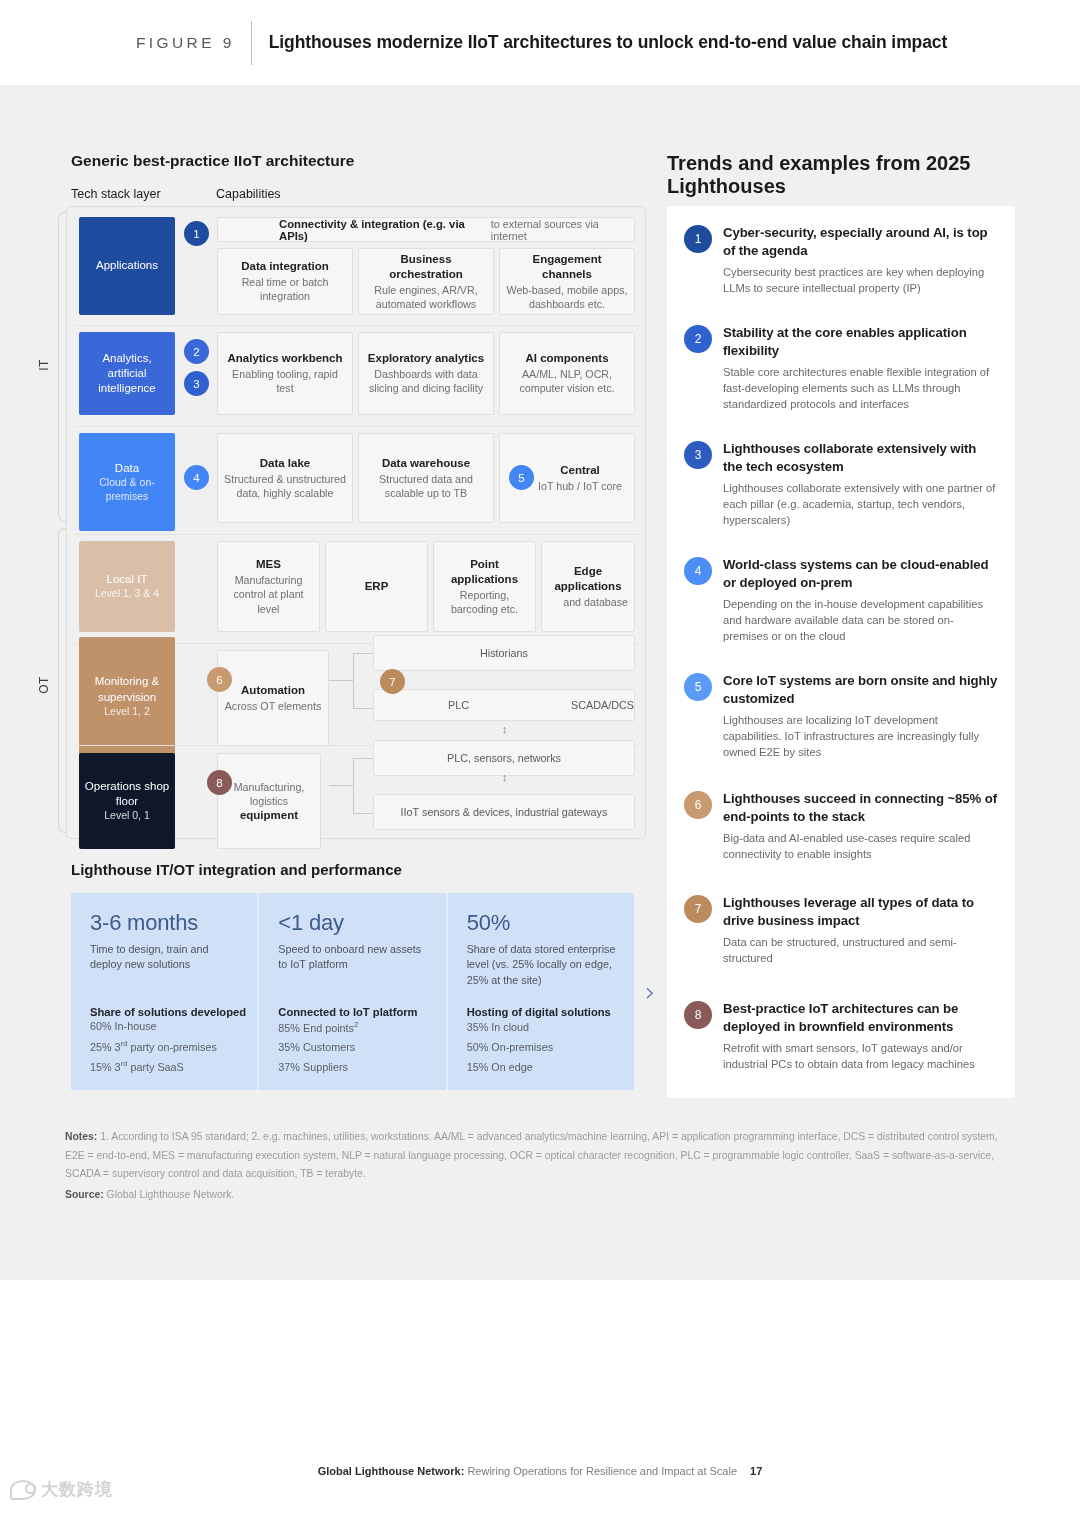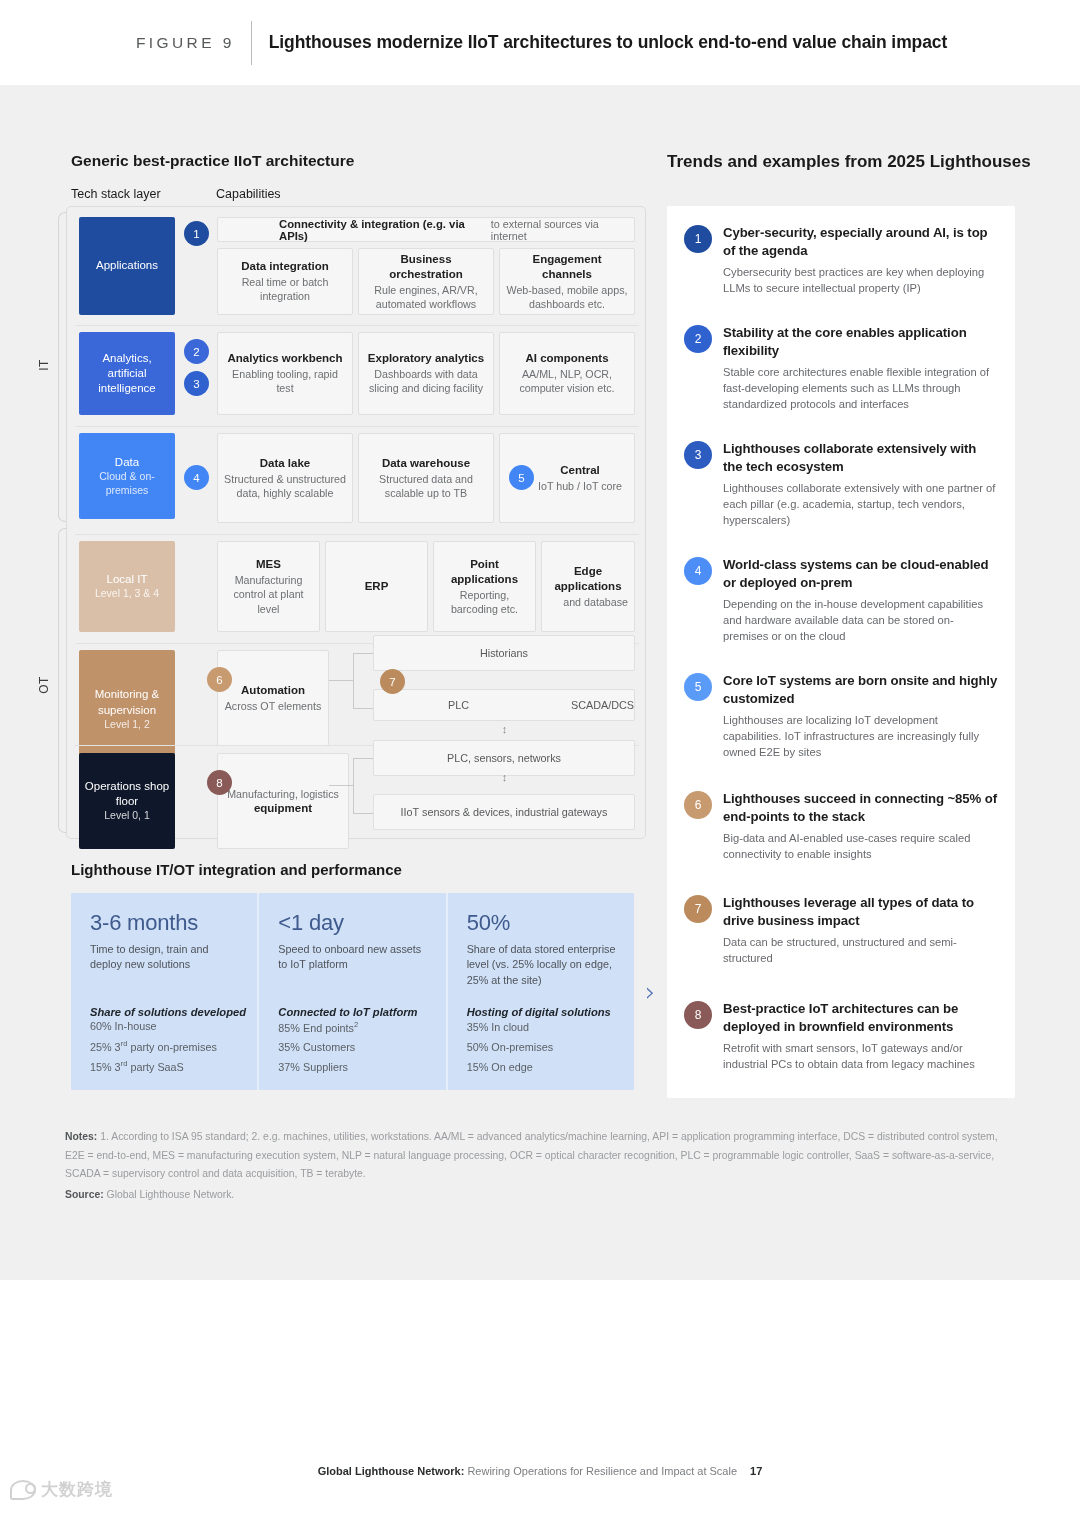--- a/index.html
+++ b/index.html
@@ -45,21 +45,21 @@
     background: #f0f0f0;
   }
 
   
   .h-left {
     position: absolute; left: 71px; top: 152px;
     font-size: 15.5px; font-weight: bold; color: #1a1a1a;
   }
   .h-right {
     position: absolute; left: 667px; top: 152px;
-    font-size: 17px; font-weight: bold; color: #1a1a1a;
+    font-size: 20px; font-weight: bold; color: #1a1a1a;
   }
   .sub-tech {
     position: absolute; left: 71px; top: 187px;
     font-size: 12.5px; color: #1a1a1a;
   }
   .sub-cap {
     position: absolute; left: 216px; top: 187px;
     font-size: 12.5px; color: #1a1a1a;
   }
 
@@ -185,21 +185,21 @@
     position: relative;
   }
   .perf-col + .perf-col { border-left: 2px solid #e6eefb; }
   .perf-big {
     font-size: 22px; color: #3f5a8c; font-weight: 400;
     letter-spacing: -0.2px; margin-bottom: 6px;
   }
   .perf-desc { font-size: 10.8px; color: #4f5359; line-height: 1.42; }
   .perf-sub {
     position: absolute; left: 19px; bottom: 72px;
-    font-size: 11.2px; font-weight: bold; color: #20252b; font-style: italic;
+    font-size: 11.2px; font-weight: bold; color: #20252b;
   }
   .perf-list {
     position: absolute; left: 19px; bottom: 12px;
     font-size: 10.8px; color: #5b5f64; line-height: 1.85;
   }
   .perf-list sup { font-size: 7.6px; }
 
   .chevron {
     position: absolute;
     left: 645px; top: 977px;
@@ -336,21 +336,21 @@
   <div class="cap" style="left:291px;top:125px;width:136px;height:83px;">
     <span class="t">Exploratory analytics</span>
     <span class="d">Dashboards with data slicing and dicing facility</span>
   </div>
   <div class="cap" style="left:432px;top:125px;width:136px;height:83px;">
     <span class="t">AI components</span>
     <span class="d">AA/ML, NLP, OCR, computer vision etc.</span>
   </div>
   <div class="row-sep" style="top:219px;"></div>
 
-  <div class="layer-box" style="top:226px;height:86px;background:#4285f4;">
+  <div class="layer-box" style="top:226px;height:98px;background:#4285f4;">
     <span class="lname">Data</span>
     <span class="lsub">Cloud &amp; on-premises</span>
   </div>
   <div class="badge" style="left:117px;top:258px;background:#4285f4;">4</div>
   <div class="cap" style="left:150px;top:226px;width:136px;height:90px;">
     <span class="t">Data lake</span>
     <span class="d">Structured &amp; unstructured data, highly scalable</span>
   </div>
   <div class="cap" style="left:291px;top:226px;width:136px;height:90px;">
     <span class="t">Data warehouse</span>
@@ -377,21 +377,21 @@
   <div class="cap" style="left:366px;top:334px;width:103px;height:91px;">
     <span class="t">Point applications</span>
     <span class="d">Reporting, barcoding etc.</span>
   </div>
   <div class="cap" style="left:474px;top:334px;width:94px;height:91px;align-items:flex-end;">
     <span class="t">Edge applications</span>
     <span class="d">and database</span>
   </div>
   <div class="row-sep" style="top:436px;"></div>
 
-  <div class="layer-box" style="top:443px;height:119px;background:#c0926a;">
+  <div class="layer-box" style="top:430px;height:119px;background:#c0926a;">
     <span class="lname">Monitoring &amp; supervision</span>
     <span class="lsub">Level 1, 2</span>
   </div>
   <div class="badge" style="left:140px;top:460px;background:#c79a6f;">6</div>
   <div class="cap" style="left:150px;top:443px;width:112px;height:96px;">
     <span class="t">Automation</span>
     <span class="d">Across OT elements</span>
   </div>
 
   <div class="ln ln-h" style="left:262px;top:473px;width:24px;"></div>
@@ -409,21 +409,21 @@
   <div class="dbl-arrow" style="left:432px;top:518px;">
     <span>↕</span>
   </div>
   <div class="row-sep" style="top:538px;"></div>
 
   <div class="layer-box" style="top:546px;height:96px;background:#0f172a;">
     <span class="lname">Operations shop floor</span>
     <span class="lsub">Level 0, 1</span>
   </div>
   <div class="badge" style="left:140px;top:563px;background:#8a5a58;">8</div>
-  <div class="cap" style="left:150px;top:546px;width:132px;height:96px;">
+  <div class="cap" style="left:150px;top:546px;width:104px;height:96px;">
     <span class="d">Manufacturing, logistics</span>
     <span class="t">equipment</span>
   </div>
   <div class="ln ln-h" style="left:262px;top:578px;width:24px;"></div>
   <div class="ln ln-v" style="left:286px;top:551px;height:55px;"></div>
   <div class="ln ln-h" style="left:286px;top:551px;width:20px;"></div>
   <div class="ln ln-h" style="left:286px;top:606px;width:20px;"></div>
   <div class="cap-flat" style="left:306px;top:533px;width:262px;height:36px;">
     <span>PLC, sensors, networks</span>
   </div>

